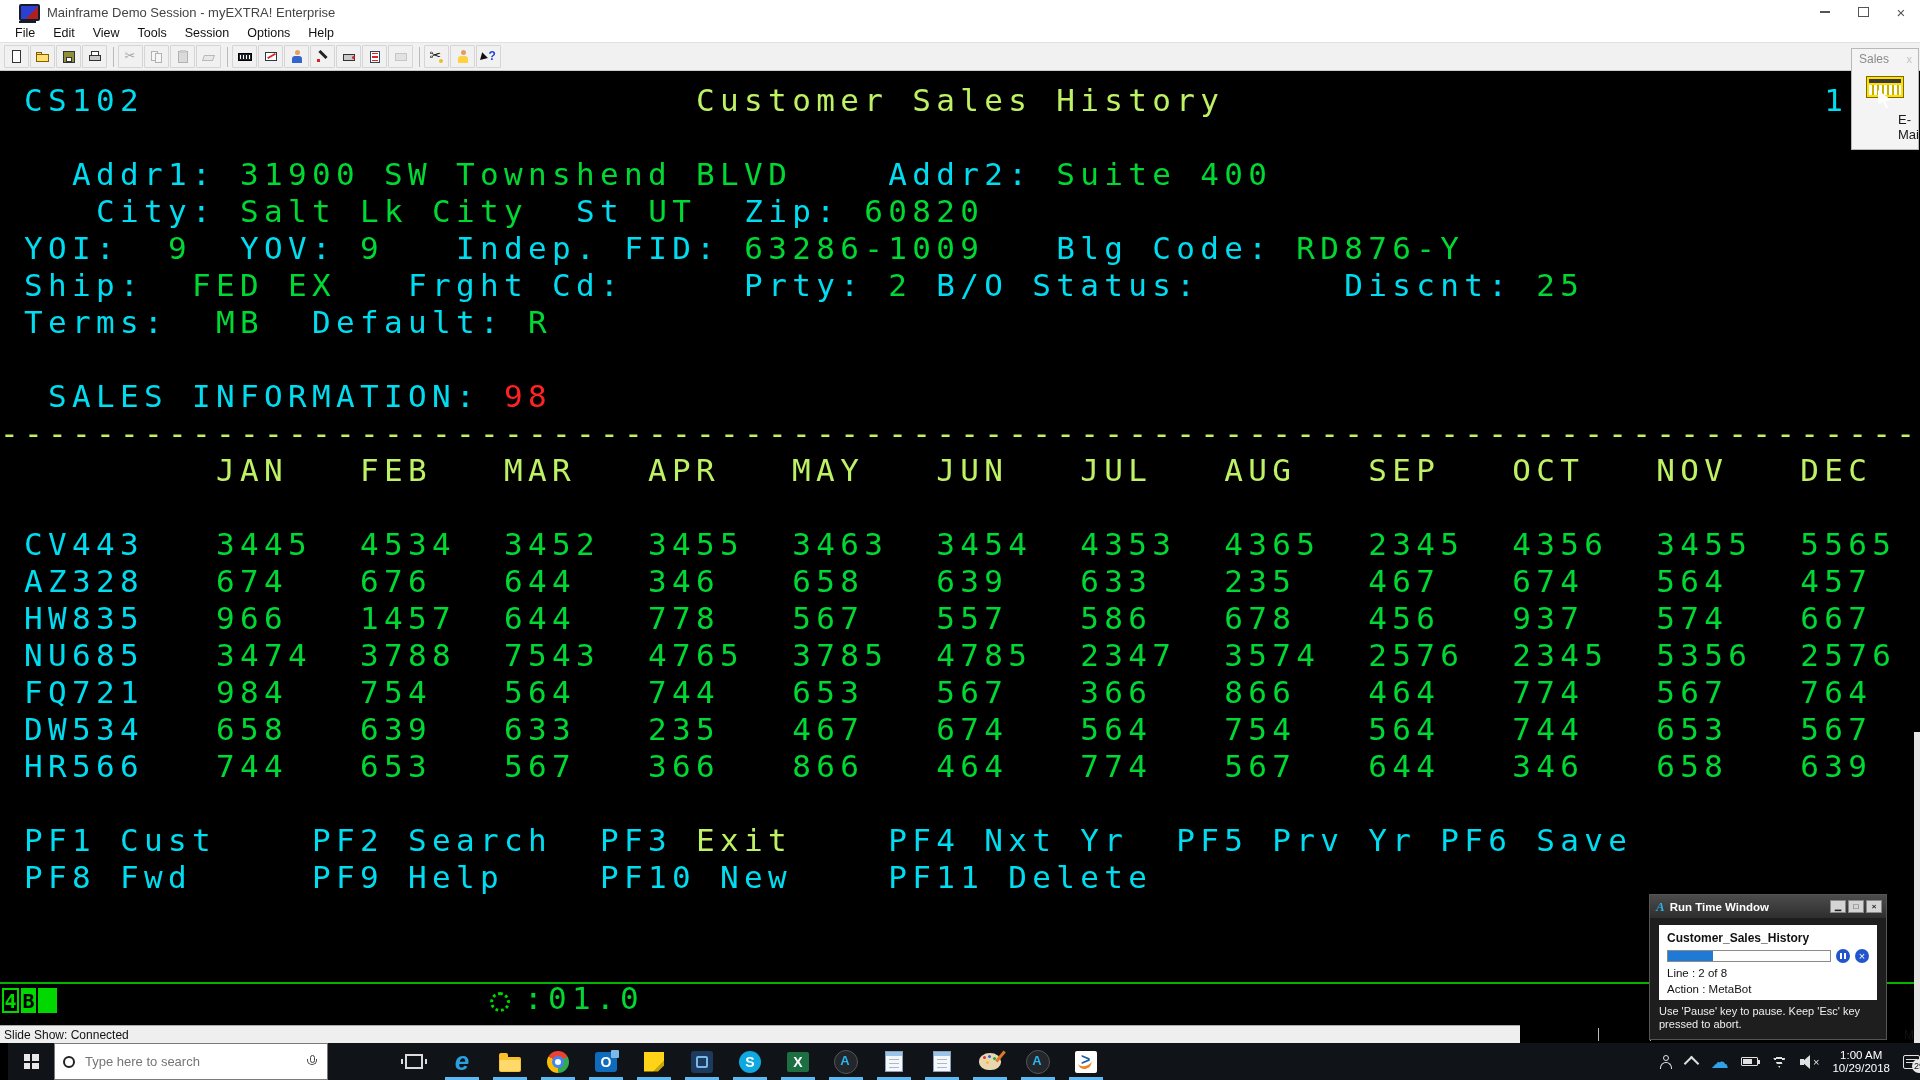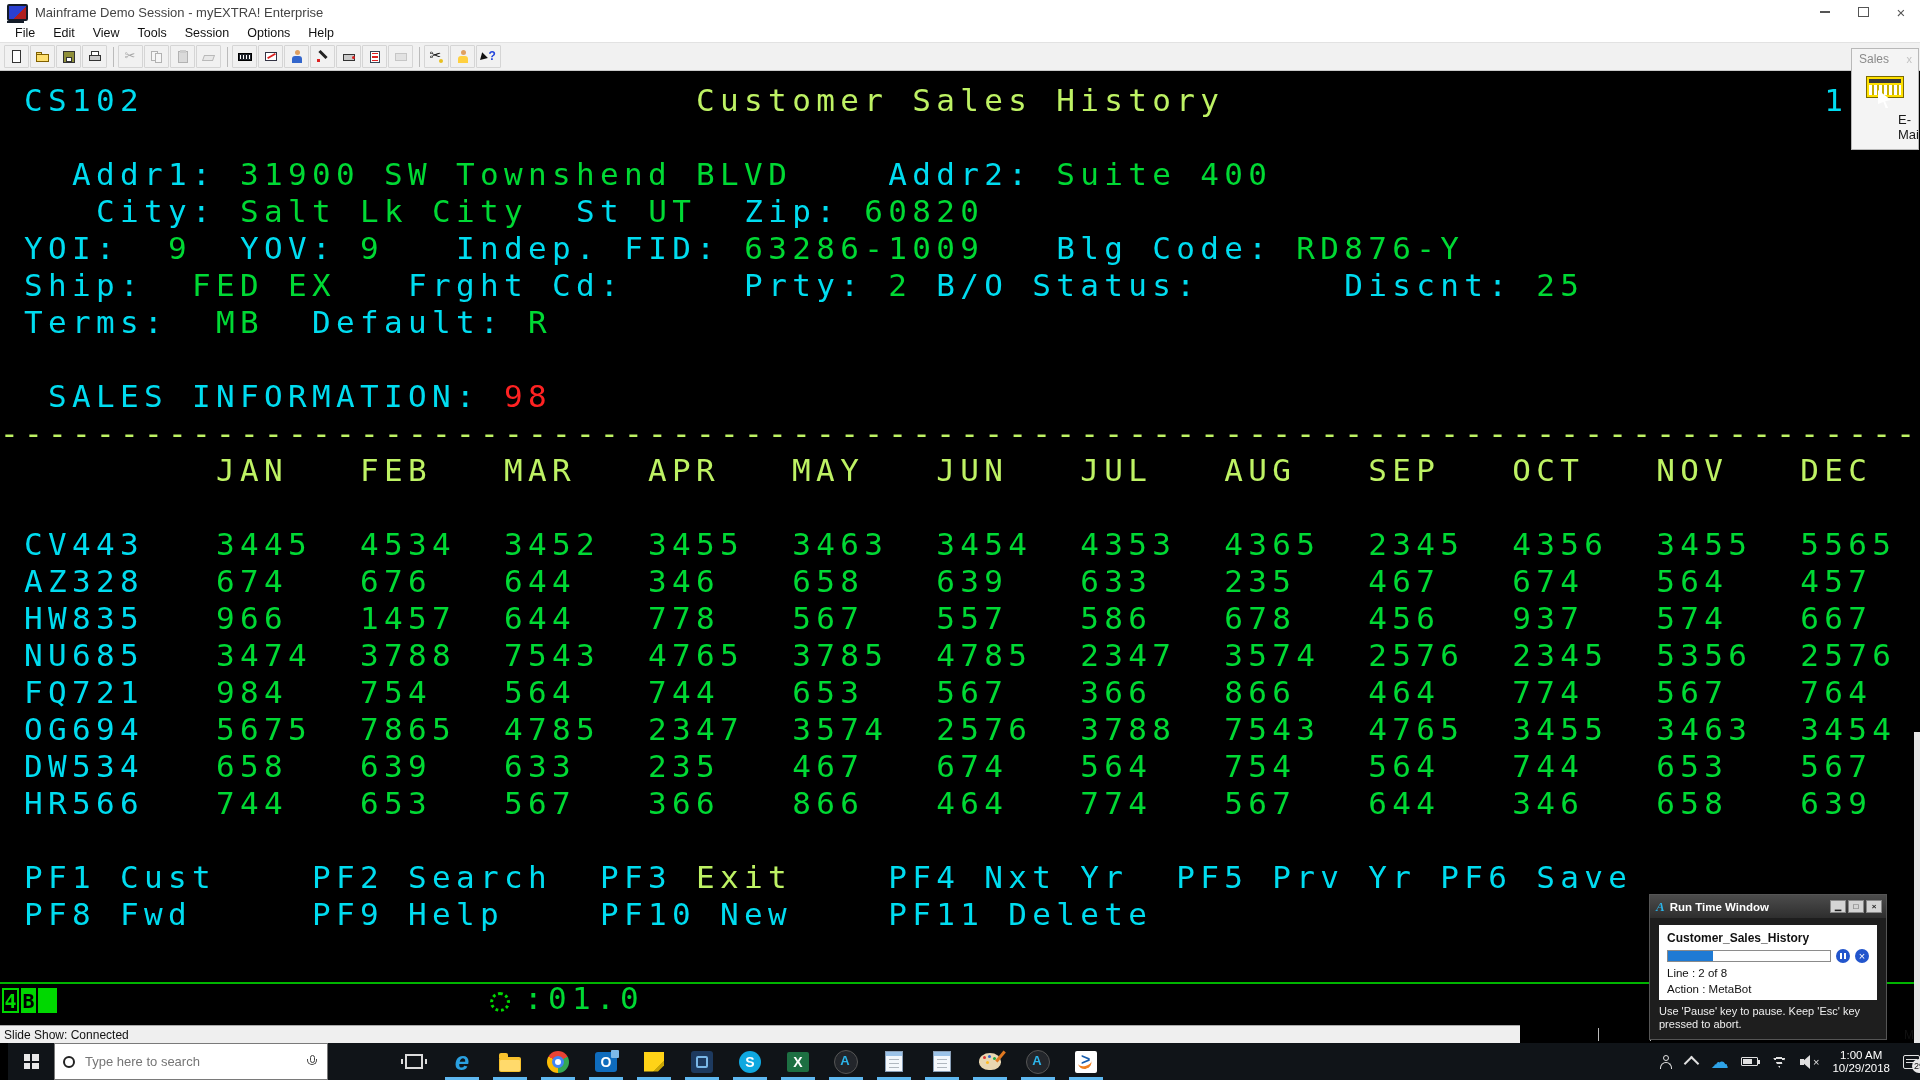--- a/index.html
+++ b/index.html
@@ -1,20 +1,20 @@
 <!DOCTYPE html>
 <html><head>
 <meta charset="utf-8">
 <style>
   html,body{margin:0;padding:0;}
   body{width:1920px;height:1080px;position:relative;background:#000;overflow:hidden;
        font-family:"Liberation Sans",sans-serif;-webkit-font-smoothing:antialiased;}
   
   #titlebar{position:absolute;left:0;top:0;width:1920px;height:24px;background:#fff;
-    display:flex;align-items:center;gap:7px;padding-left:7px;box-sizing:border-box;
+    display:flex;align-items:center;gap:7px;padding-left:19px;box-sizing:border-box;
     font-size:13px;color:#444;}
   .appico{width:17px;height:13px;background:linear-gradient(135deg,#2b3fd0 0 60%,#b02020 60%);
     border:2px solid #141c28;border-radius:2px;position:relative;}
   .appico::after{content:"";position:absolute;left:-2px;bottom:-4px;width:17px;height:2px;background:#141c28;}
   #wincontrols{margin-left:auto;display:flex;height:100%;}
   .wc{width:38px;height:100%;display:flex;align-items:center;justify-content:center;color:#333;}
   .wc .bar{width:10px;height:2px;background:#555;}
   .wc .box{width:9px;height:8px;border:1.5px solid #555;}
   .wc.close{font-size:15px;color:#555;}
   #menubar{position:absolute;left:0;top:24px;width:1920px;height:18px;background:#fff;
@@ -306,21 +306,20 @@
       <div class="tline"></div>
       <div class="tline"><span class="c-cy">  SALES INFORMATION: </span><span class="c-rd">98</span></div>
       <div class="tline"><span class="c-wh">--------------------------------------------------------------------------------</span></div>
       <div class="tline"><span class="c-wh">         JAN   FEB   MAR   APR   MAY   JUN   JUL   AUG   SEP   OCT   NOV   DEC</span></div>
       <div class="tline"></div>
       <div class="tline"><span class="c-cy"> CV443</span><span class="c-gr">   3445  4534  3452  3455  3463  3454  4353  4365  2345  4356  3455  5565</span></div>
       <div class="tline"><span class="c-cy"> AZ328</span><span class="c-gr">   674   676   644   346   658   639   633   235   467   674   564   457</span></div>
       <div class="tline"><span class="c-cy"> HW835</span><span class="c-gr">   966   1457  644   778   567   557   586   678   456   937   574   667</span></div>
       <div class="tline"><span class="c-cy"> NU685</span><span class="c-gr">   3474  3788  7543  4765  3785  4785  2347  3574  2576  2345  5356  2576</span></div>
       <div class="tline"><span class="c-cy"> FQ721</span><span class="c-gr">   984   754   564   744   653   567   366   866   464   774   567   764</span></div>
-      <div class="tline"><span class="c-cy"> OG694</span><span class="c-gr">   5675  7865  4785  2347  3574  2576  3788  7543  4765  3455  3463  3454</span></div>
       <div class="tline"><span class="c-cy"> DW534</span><span class="c-gr">   658   639   633   235   467   674   564   754   564   744   653   567</span></div>
       <div class="tline"><span class="c-cy"> HR566</span><span class="c-gr">   744   653   567   366   866   464   774   567   644   346   658   639</span></div>
       <div class="tline"></div>
       <div class="tline"><span class="c-cy"> PF1 Cust    PF2 Search  PF3 </span><span class="c-wh">Exit</span><span class="c-cy">    PF4 Nxt Yr  PF5 Prv Yr PF6 Save</span></div>
       <div class="tline"><span class="c-cy"> PF8 Fwd     PF9 Help    PF10 New    PF11 Delete</span></div>
     </div>
   <div id="oialine"></div>
   <div id="oia">
     <span class="oia-num">4</span>
     <span class="oia-let">B</span>

